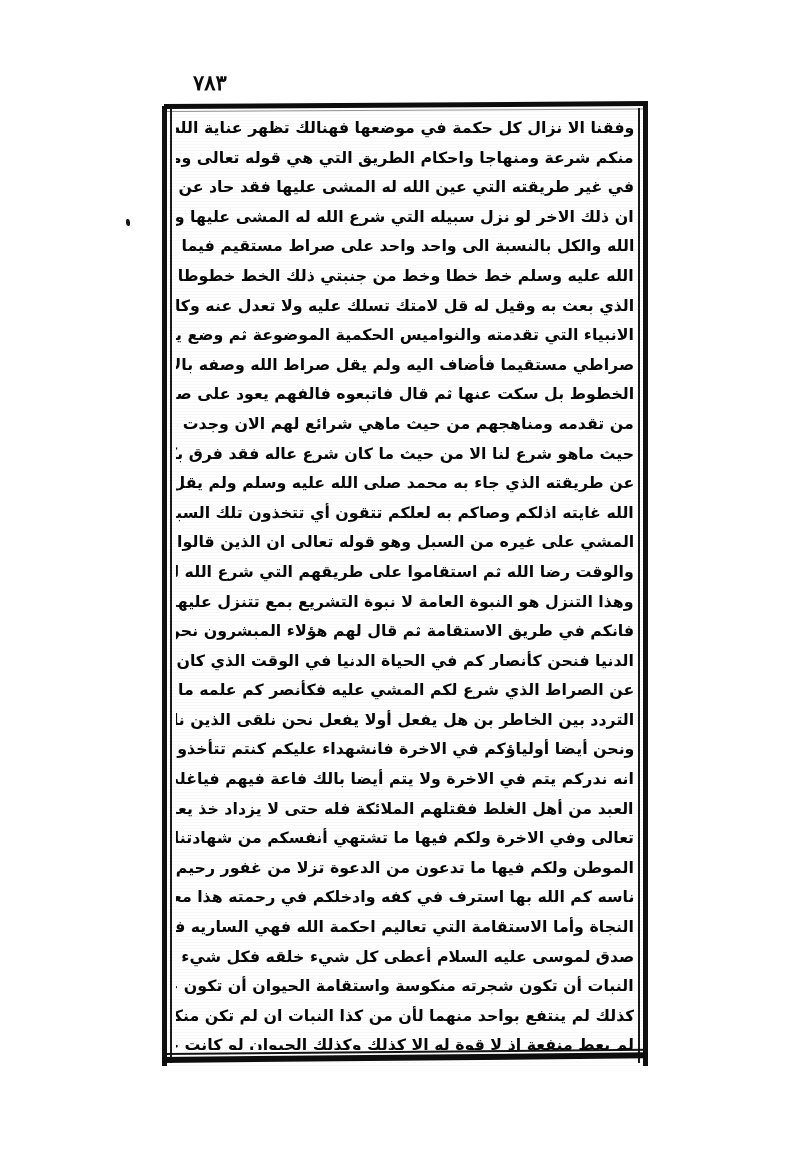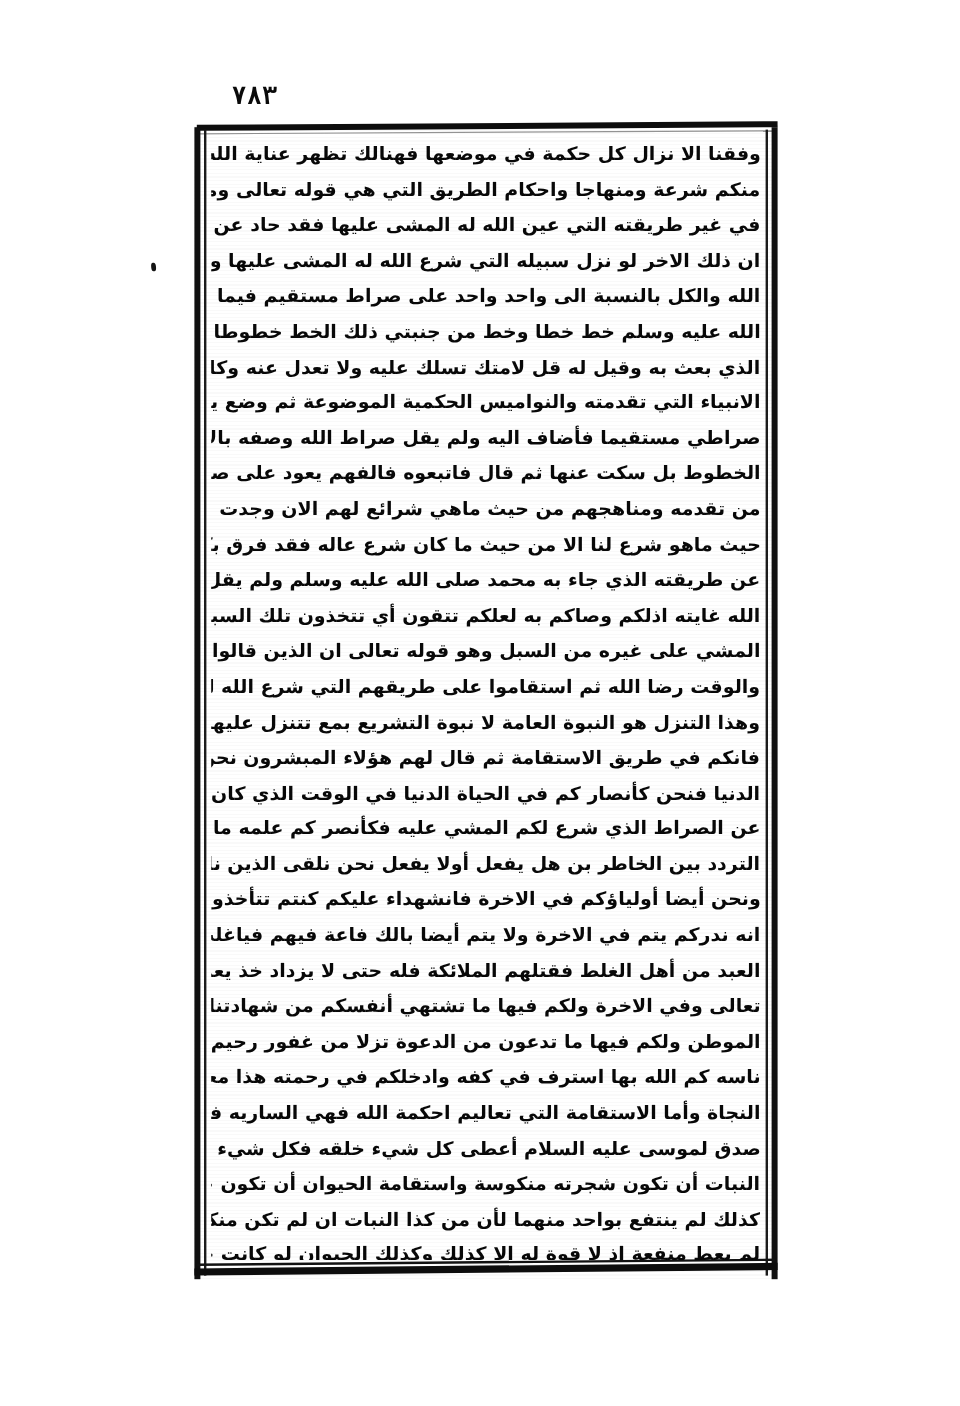--- a/index.html
+++ b/index.html
@@ -20,21 +20,21 @@
     margin: 0 auto;
   }
 
   
   .folio {
     position: absolute;
     left: 193px;
     top: 68px;
     width: 90px;
     height: 30px;
-    font-family: Liberation Mono, monospace;
+    font-family: Liberation Serif, serif;
     font-size: 21px;
     font-weight: 700;
     letter-spacing: 1px;
     color: #0a0a0a;
     line-height: 30px;
     text-align: left;
     direction: rtl;
     unicode-bidi: bidi-override;
   }
 

